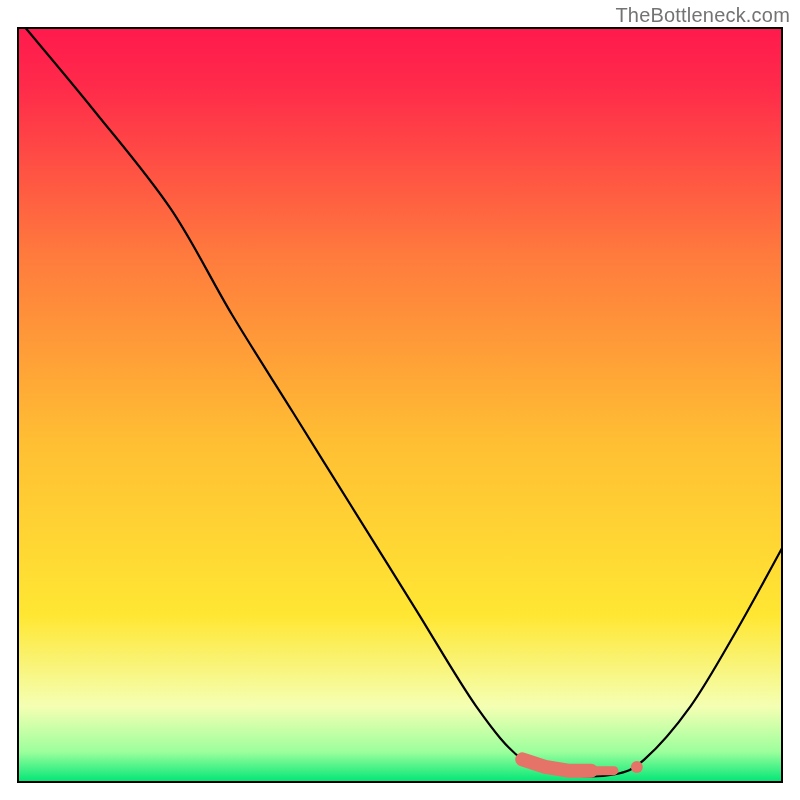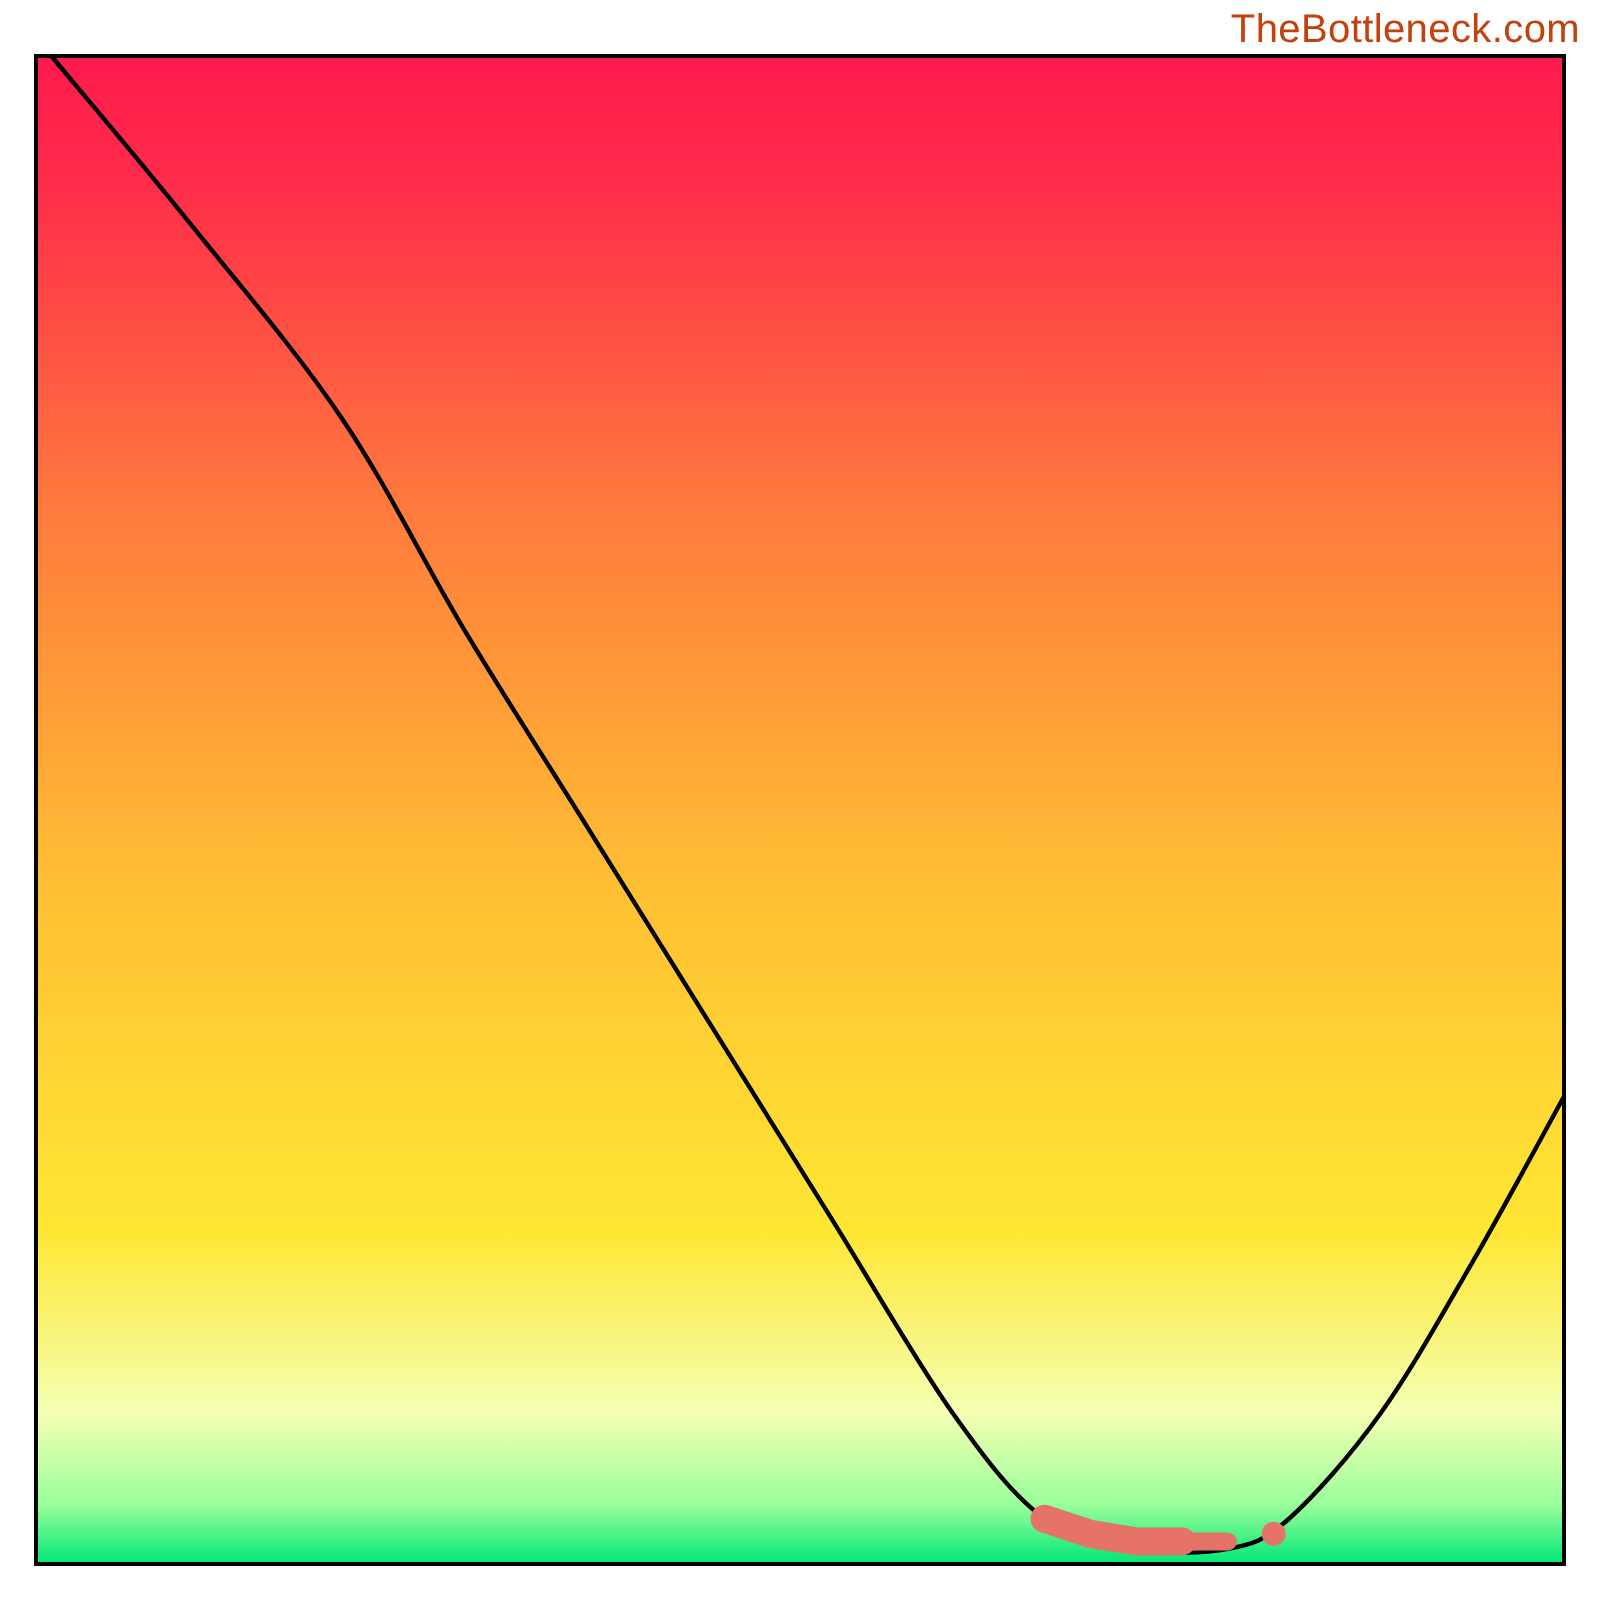--- a/index.html
+++ b/index.html
@@ -13,21 +13,21 @@
   .container {
     position: relative;
     width: 800px;
     height: 800px;
   }
   .attribution {
     position: absolute;
     top: 4px;
     right: 10px;
     font-size: 20px;
-    color: #c2410c;
+    color: #737373;
     font-weight: 400;
     letter-spacing: 0.2px;
   }
   svg.plot {
     position: absolute;
     left: 0;
     top: 0;
   }
 </style>
 </head>

